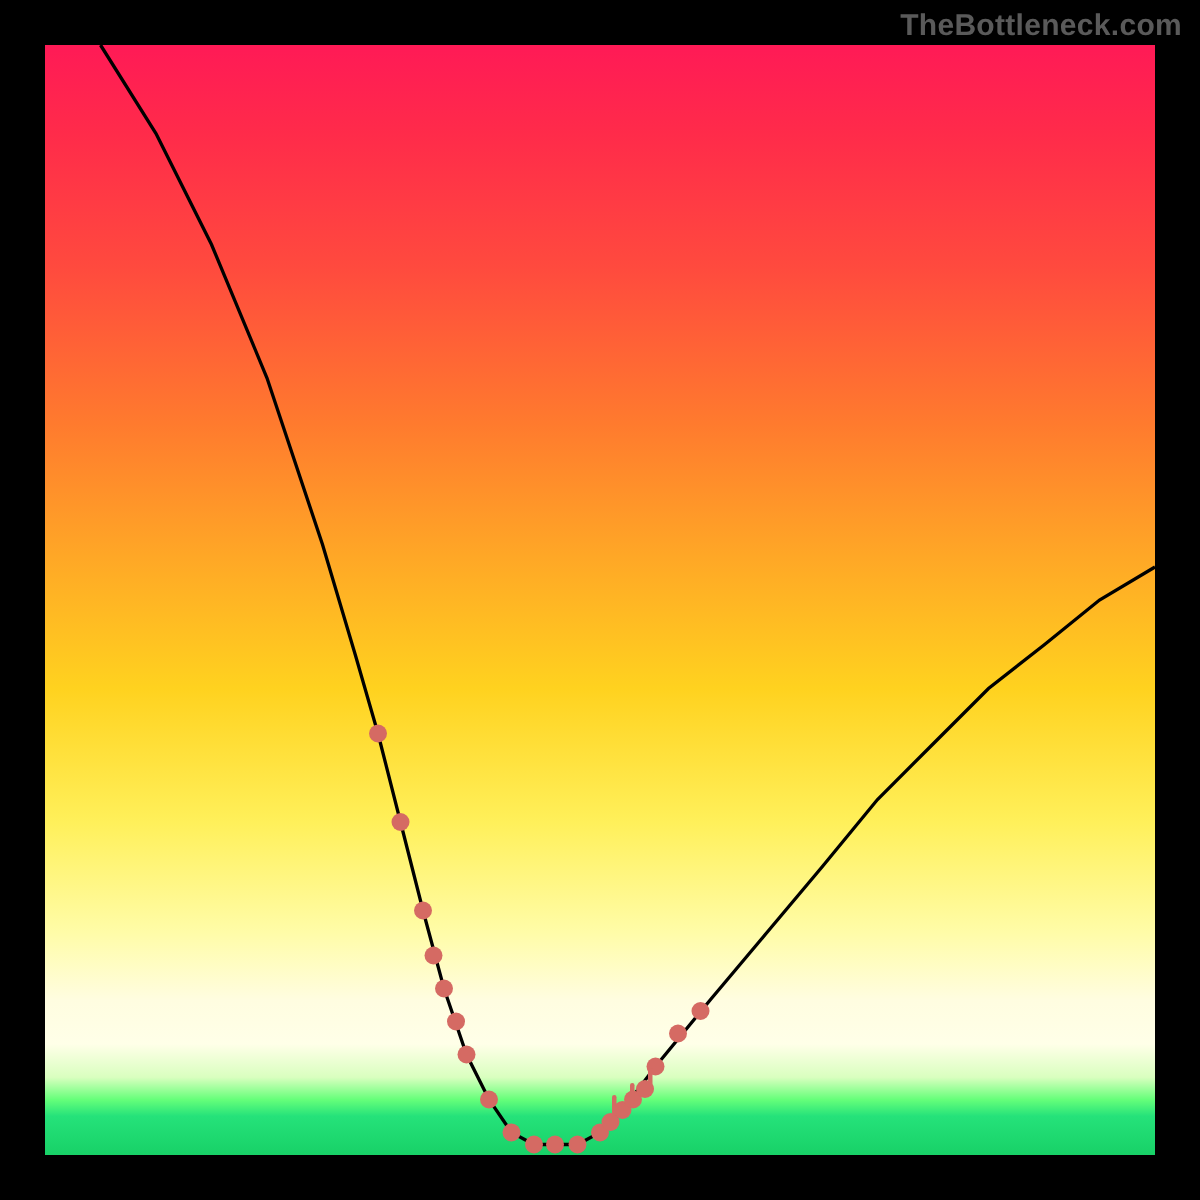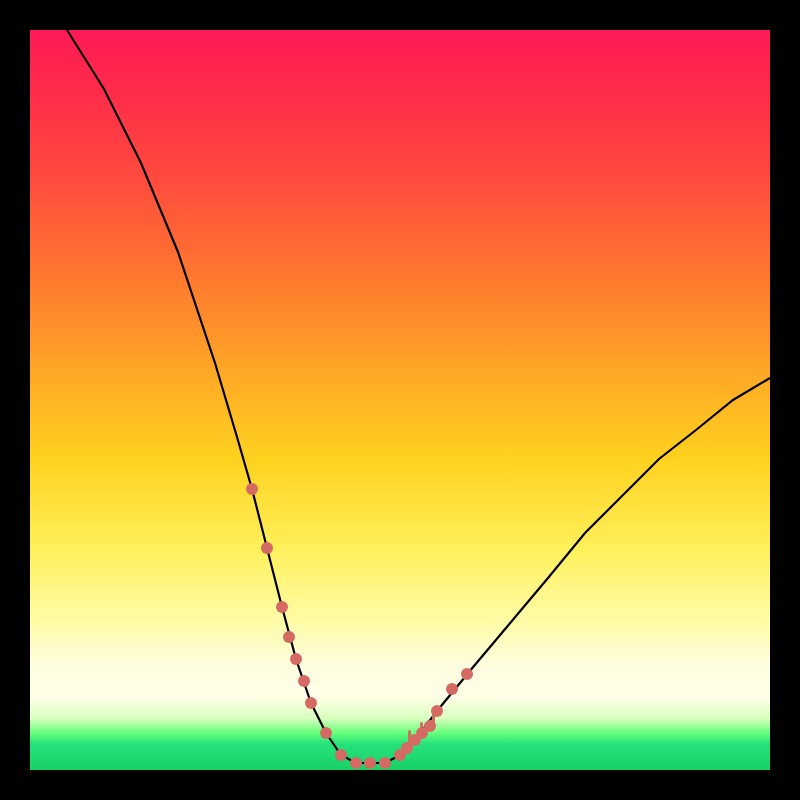--- a/index.html
+++ b/index.html
@@ -69,20 +69,21 @@
     fill: #d56a63;
   }
   .blip {
     fill: #d56a63;
   }
 </style>
 </head>
 <body>
 
 <div class="frame">
+  <div class="watermark">TheBottleneck.com</div>
 
   <div class="plot">
     <svg class="curve" viewBox="0 0 740 740">
 
       <path class="main" d="M 37 0
            L 74 59
            L 111 133
            L 148 222
            L 185 333
            L 207 407

